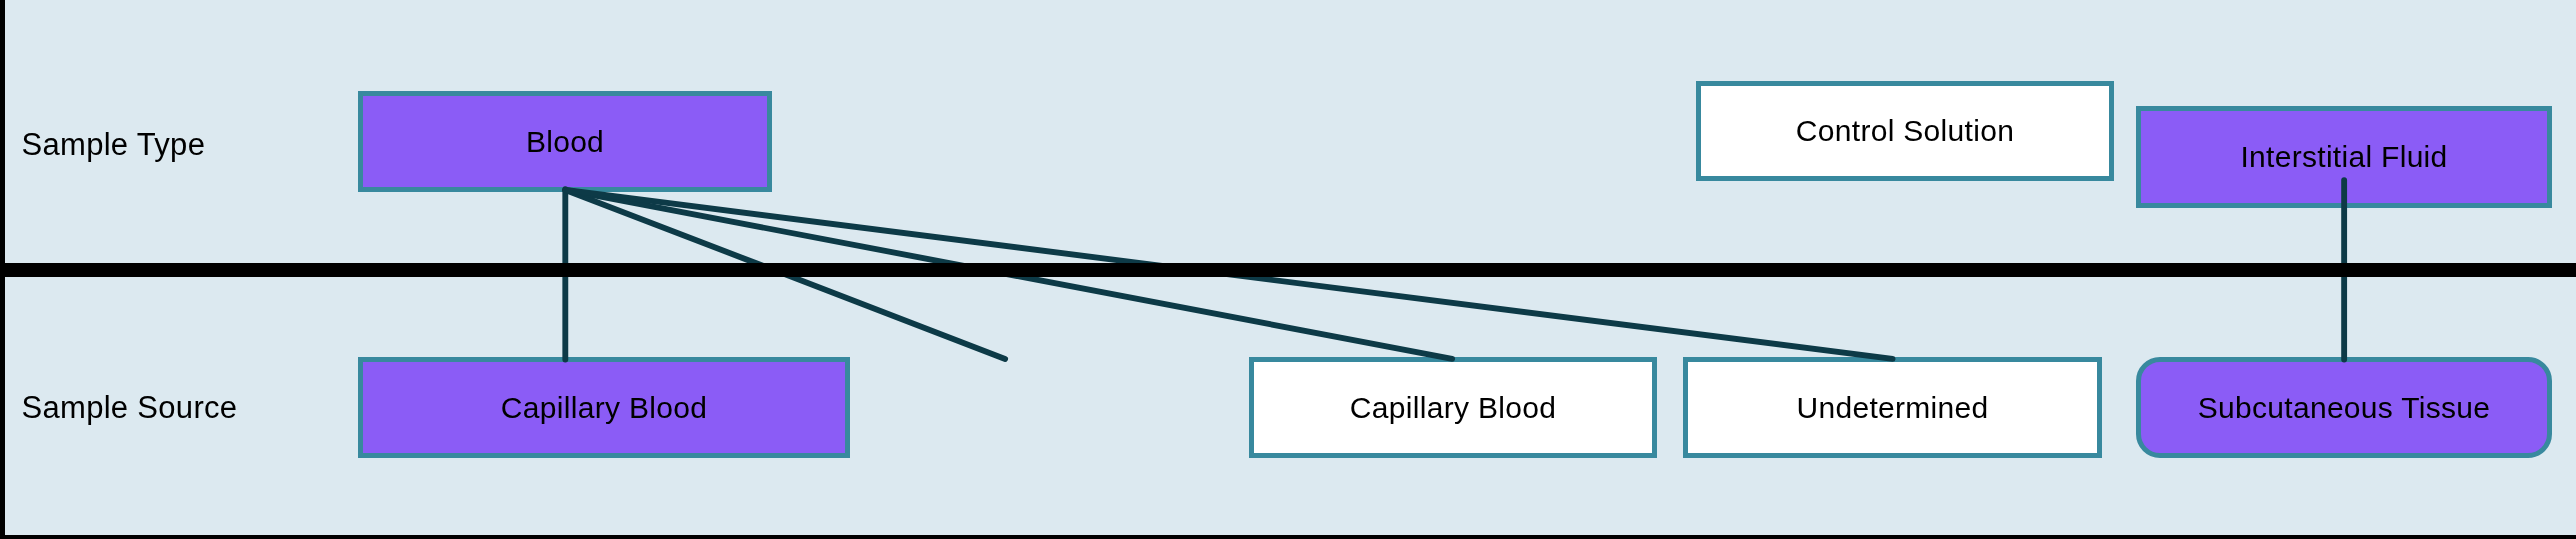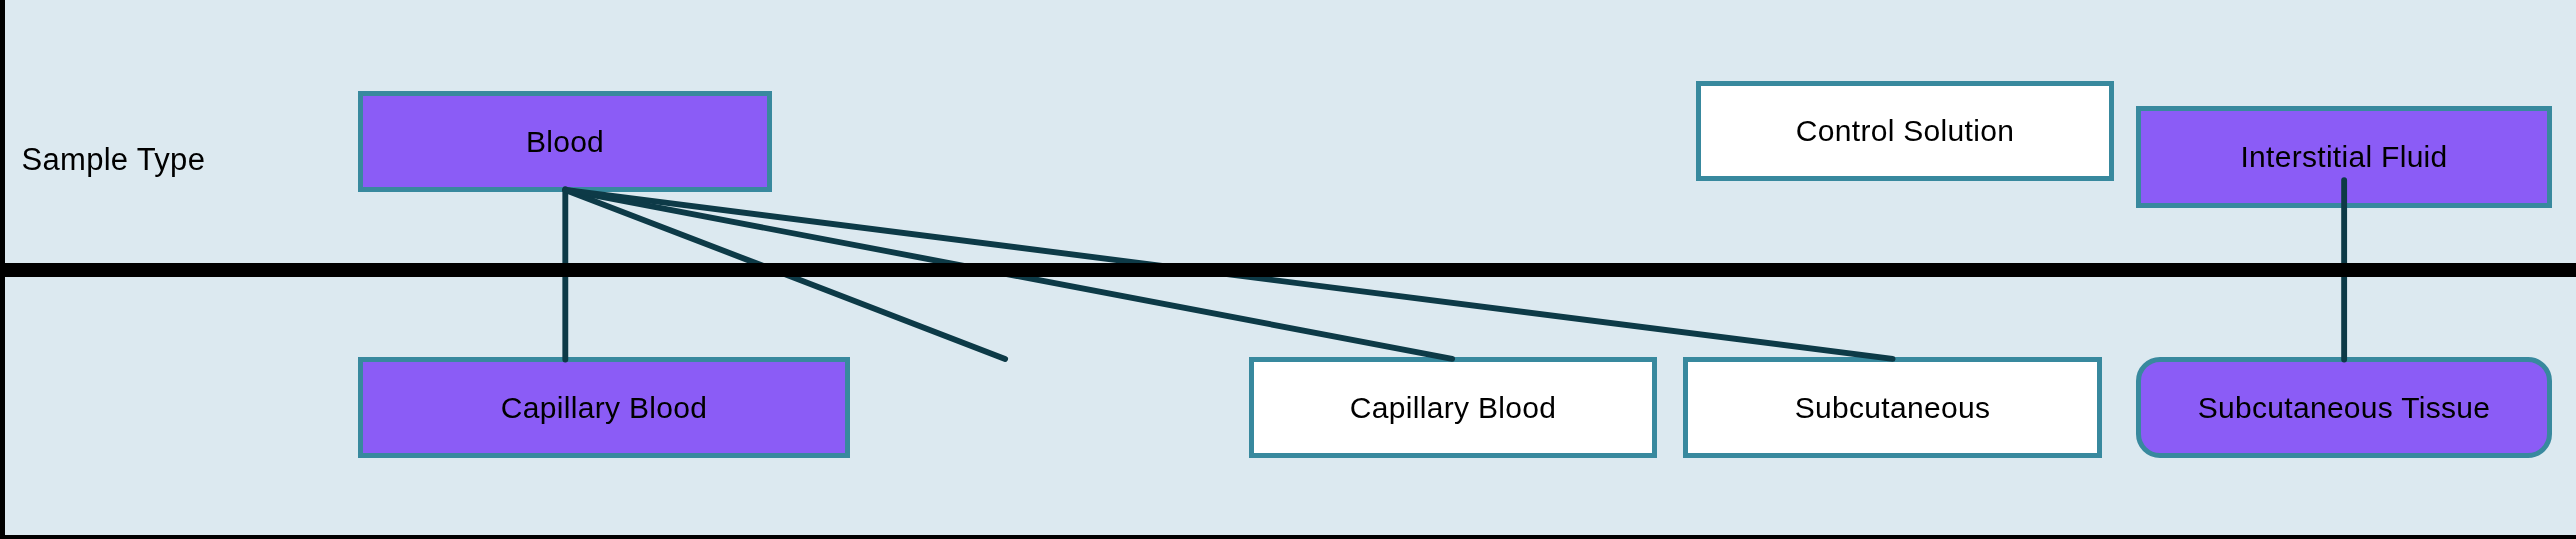--- a/index.html
+++ b/index.html
@@ -40,21 +40,21 @@
   .row-label {
     position: absolute;
     left: 21.5px;
     width: 307px;
     display: flex;
     align-items: center;
     font-size: 31px;
     letter-spacing: 0.3px;
     z-index: 2;
   }
-  #label-sample-type   { top: 109px; height: 101px; text-align: right; }
+  #label-sample-type   { top: 94px; height: 101px; text-align: right; }
   #label-sample-source { top: 357px; height: 101px; }
   .node {
     position: absolute;
     box-sizing: border-box;
     border: 5.9px solid #38899e;
     display: flex;
     align-items: center;
     justify-content: center;
     text-align: center;
     font-size: 30px;
@@ -98,38 +98,41 @@
     <line x1="866" y1="290" x2="866" y2="551"></line>
     <line x1="866" y1="291" x2="1540" y2="550"></line>
     <line x1="866" y1="291" x2="2225" y2="550"></line>
     <line x1="866" y1="291" x2="2900" y2="550"></line>
     <line x1="3592" y1="276" x2="3592" y2="551"></line>
   </svg>
 
   <div id="label-sample-type" class="row-label">
     <span>Sample Type</span>
   </div>
+  <div id="label-sample-source" class="row-label">
+    <span>Sample Source</span>
+  </div>
 
   <div id="box-blood" class="node pink">
     <span>Blood</span>
   </div>
   <div id="box-control-solution" class="node white">
     <span>Control Solution</span>
   </div>
   <div id="box-interstitial-fluid" class="node pink">
     <span>Interstitial Fluid</span>
   </div>
 
   <div id="box-capillary-blood" class="node pink">
     <span>Capillary Blood</span>
   </div>
   <div id="box-arterial-blood" class="node white">
     <span>Capillary Blood</span>
   </div>
   <div id="box-undetermined" class="node white">
-    <span>Subcutaneous</span>
+    <span>Undetermined</span>
   </div>
   <div id="box-subcutaneous" class="node pink">
     <span>Subcutaneous Tissue</span>
   </div>
 
 </div>
 
 
 </body></html>

